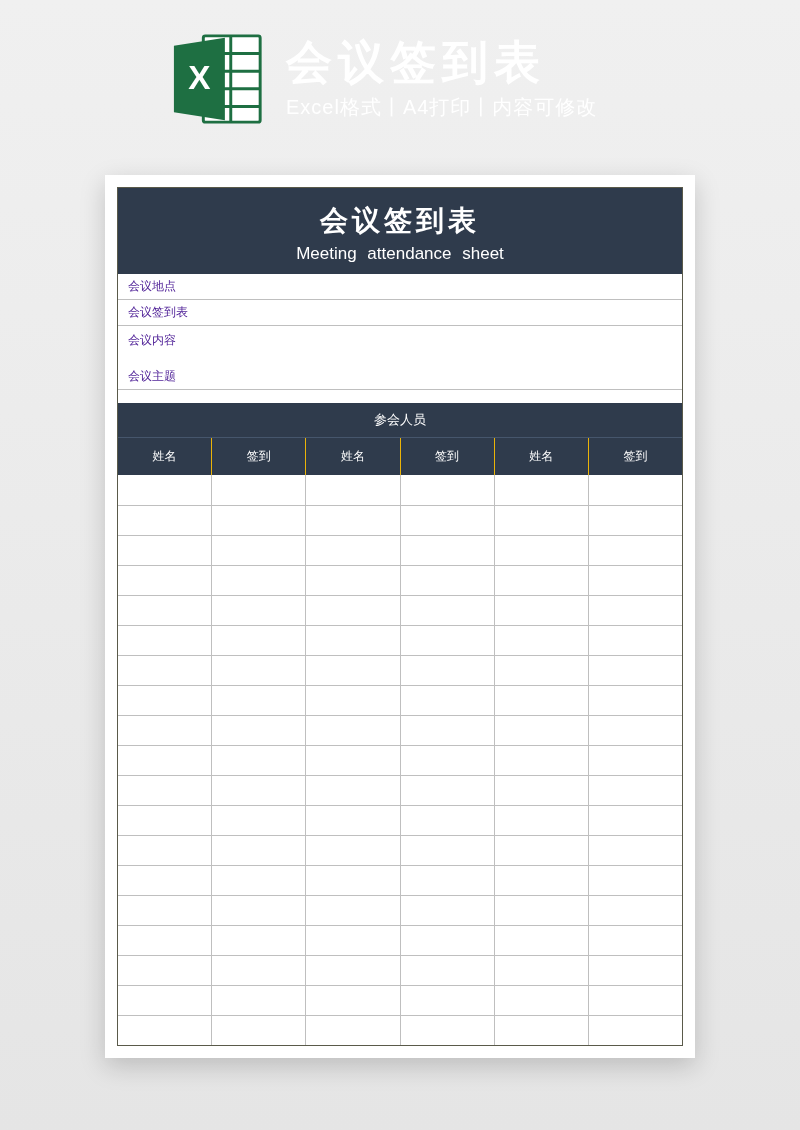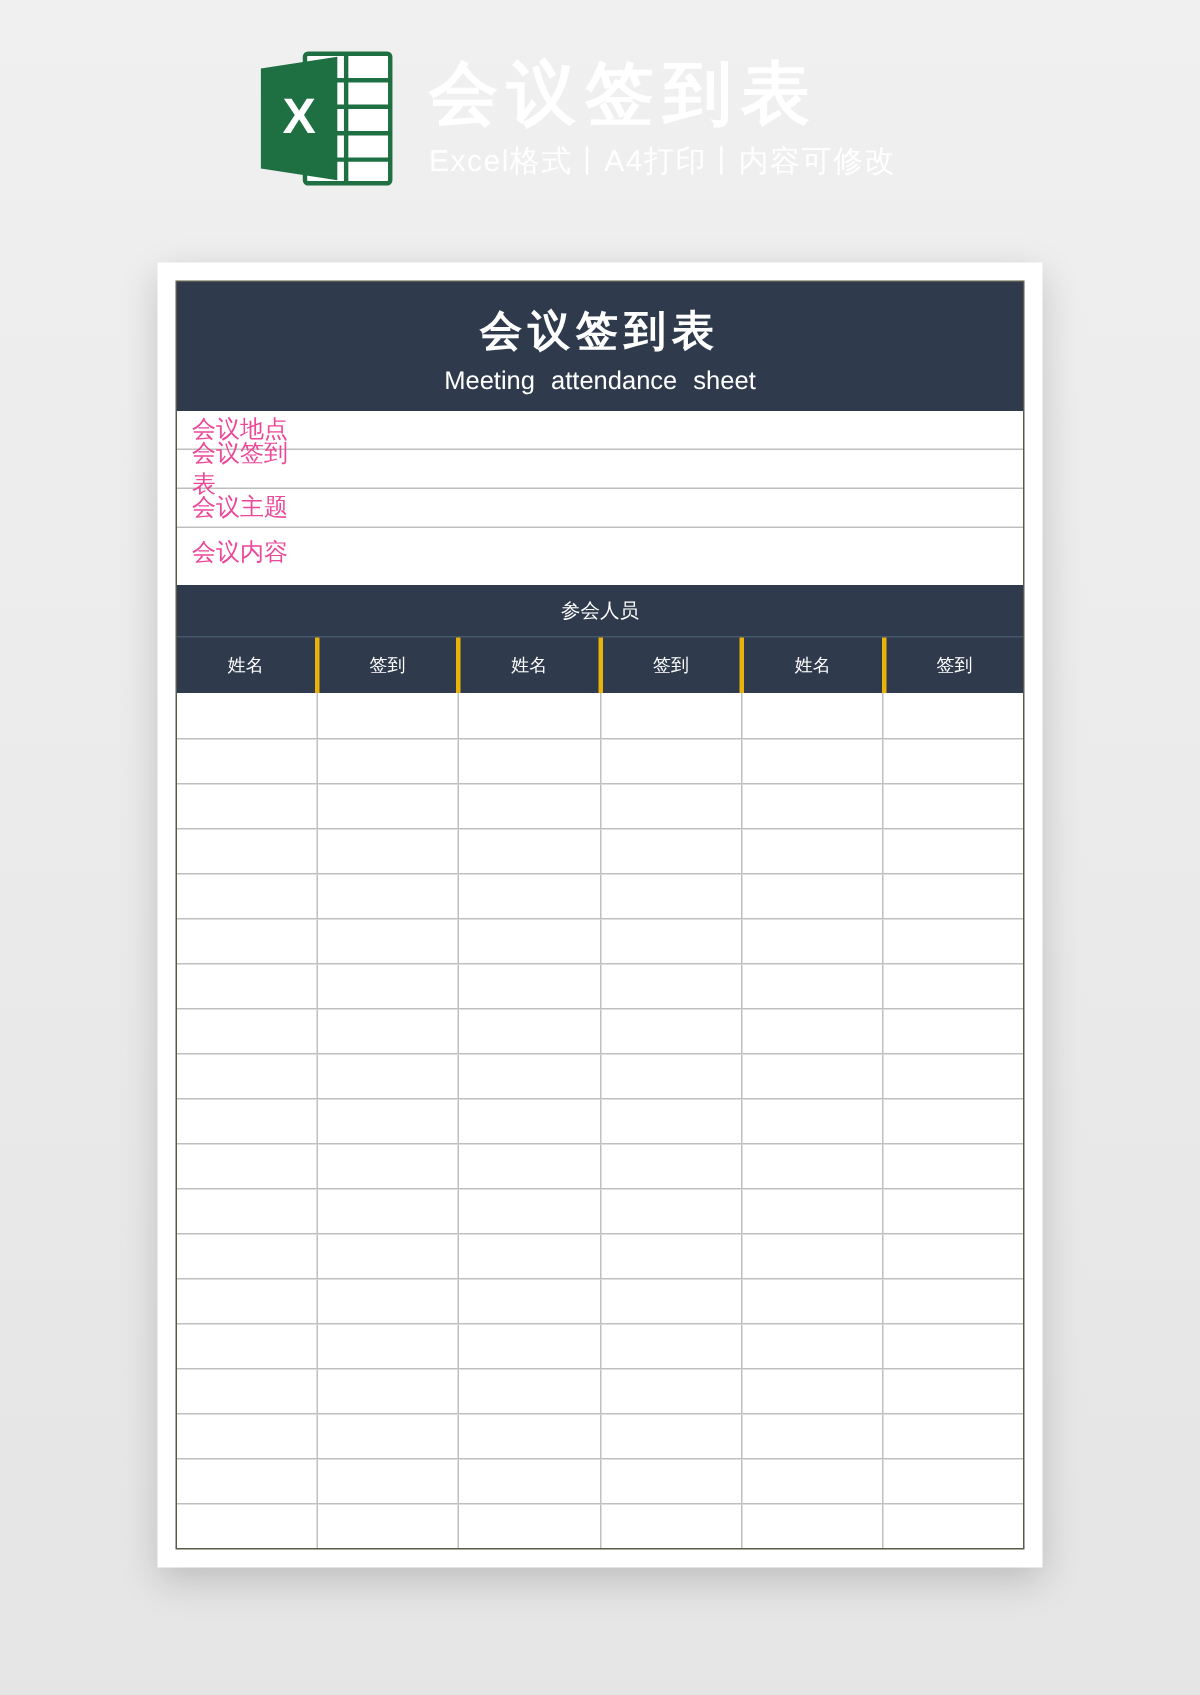--- a/index.html
+++ b/index.html
@@ -69,49 +69,50 @@
   .sheet-header .en {
     font-size: 17px;
     margin-top: 4px;
     word-spacing: 6px;
   }
 
   
   .info-row {
     display: flex;
     align-items: center;
-    font-size: 16px;
-    color: #ec4899;
+    font-size: 12px;
+    color: #4c1d95;
     border-bottom: 1px solid #bfbfbf;
     height: 26px;
     padding-left: 10px;
   }
   .info-row.last { height: 38px; border-bottom: none; align-items: flex-start; padding-top: 6px;}
   .info-label { width: 70px; }
 
   
   .attendee-title {
     background: #2f3b4c;
     color: #fff;
     text-align: center;
     font-size: 13px;
     padding: 8px 0;
+    margin-top: 13px;
   }
   .col-headers {
     display: flex;
     background: #2f3b4c;
     color: #fff;
     border-top: 1px solid #46566c;
   }
   .col-headers > div {
     flex: 1;
     text-align: center;
     font-size: 12px;
     padding: 10px 0;
-    border-right: 3px solid #eab308;
+    border-right: 1px solid #eab308;
   }
   .col-headers > div:last-child { border-right: none; }
 
   
   .grid { }
   .grid-row {
     display: flex;
     height: 30px;
     border-top: 1px solid #bfbfbf;
   }
@@ -154,26 +155,26 @@
     </div>
 
     <div class="info-row">
       <span class="info-label">会议地点</span>
       <span></span>
     </div>
     <div class="info-row">
       <span class="info-label">会议签到表</span>
       <span></span>
     </div>
+    <div class="info-row last">
+      <span class="info-label">会议内容</span>
+      <span></span>
+    </div>
     <div class="info-row">
       <span class="info-label">会议主题</span>
-      <span></span>
-    </div>
-    <div class="info-row last">
-      <span class="info-label">会议内容</span>
       <span></span>
     </div>
 
     <div class="attendee-title">参会人员</div>
 
     <div class="col-headers">
       <div>姓名</div>
       <div>签到</div>
       <div>姓名</div>
       <div>签到</div>

